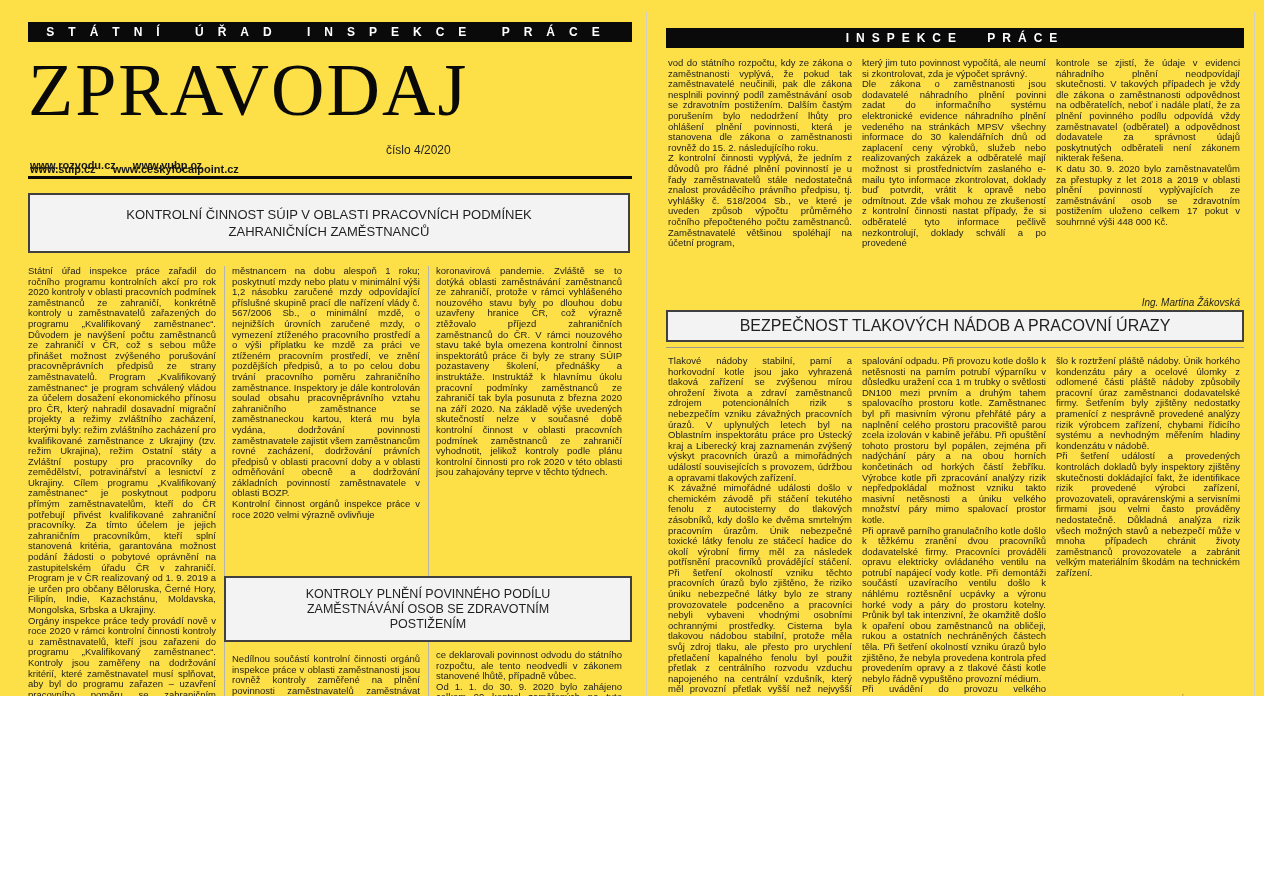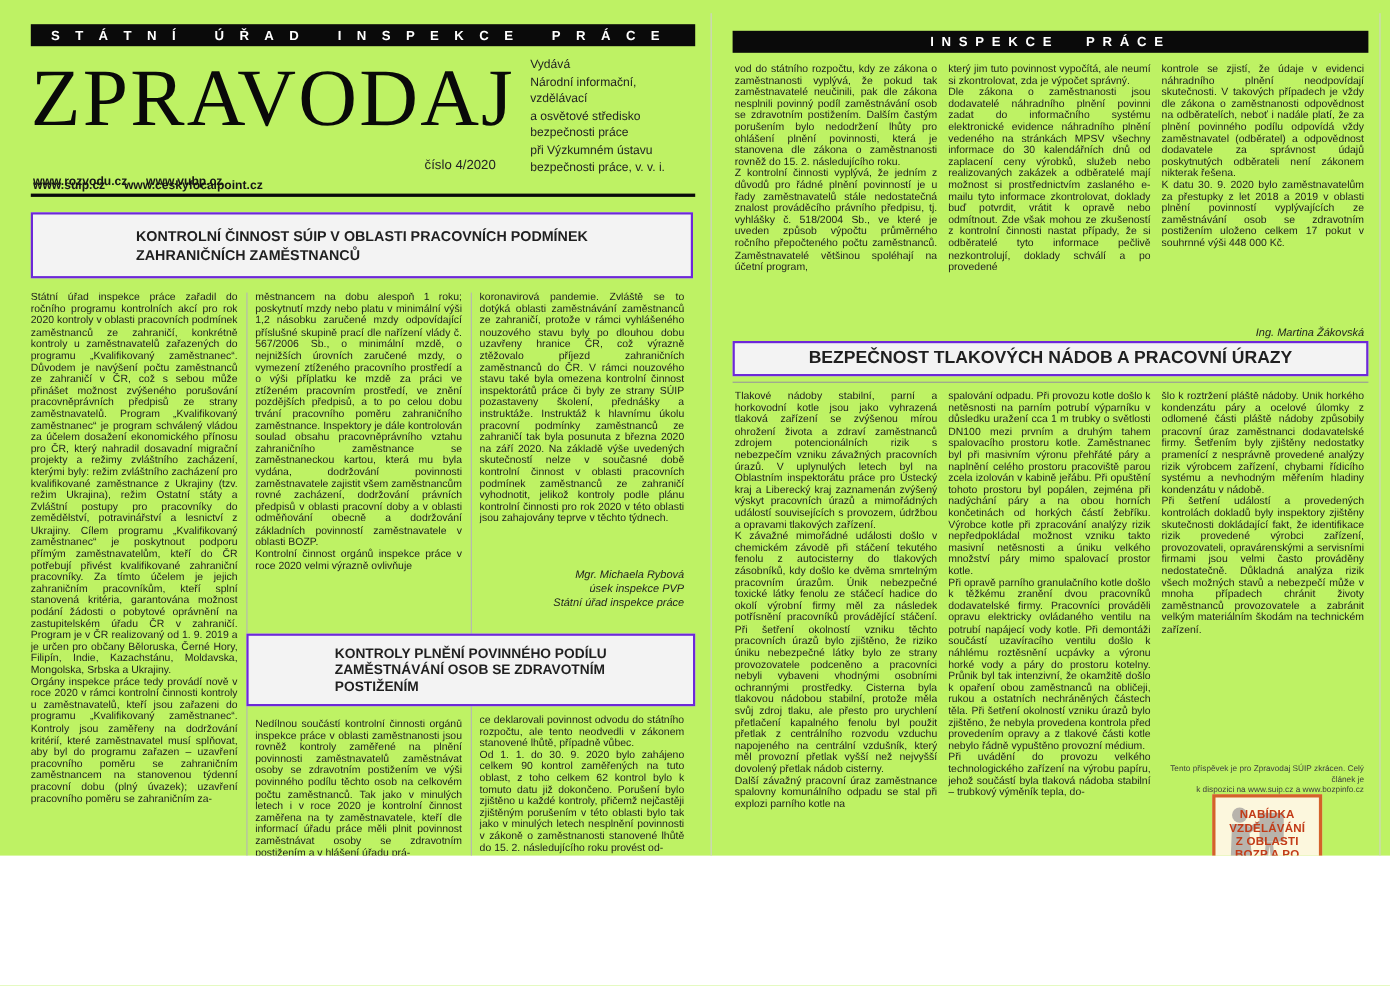--- a/index.html
+++ b/index.html
@@ -1,37 +1,37 @@
 <!DOCTYPE html>
 <html><head>
 <meta charset="utf-8">
 <style>
   html,body{margin:0;padding:0;background:#ffffff;}
-  .canvas{position:relative;width:1264px;height:778px;background:#bef264;overflow:hidden;
+  .canvas{position:relative;width:1264px;height:696px;background:#fde047;overflow:hidden;
           font-family:"Liberation Sans",sans-serif;color:#1a1a1a;}
   
   .vline{position:absolute;width:1px;background:#cfcfcf;}
   
   .bar{position:absolute;background:#0a0a0a;color:#ffffff;font-weight:bold;font-size:12px;
        display:flex;align-items:center;justify-content:center;white-space:nowrap;overflow:hidden;}
   .bar-spread{letter-spacing:14px;word-spacing:4px;}
   .bar-tight{letter-spacing:7px;word-spacing:14px;}
   
   .mast-title{position:absolute;left:28px;top:40px;font-family:"Liberation Serif",serif;
               font-size:74px;line-height:100px;letter-spacing:2px;color:#090909;}
   .publisher{position:absolute;left:482px;top:52px;width:150px;font-size:11px;line-height:15.5px;
              white-space:pre-line;color:#222;}
   .issue{position:absolute;left:386px;top:143px;font-size:12px;color:#222;}
   .urls{position:absolute;left:30px;font-size:11px;font-weight:bold;color:#161616;}
   .urls span{margin-right:14px;}
   .thick-rule{position:absolute;left:28px;top:176px;width:604px;height:3px;background:#0a0a0a;}
   
-  .titlebox{position:absolute;background:#f3f3f3;border:2px solid #6d28d9;
-            display:flex;align-items:center;justify-content:center;text-align:left;
-            font-weight:bold;color:#1f1f1f;white-space:pre-line;}
+  .titlebox{position:absolute;background:#f3f3f3;border:2px solid #404040;
+            display:flex;align-items:center;justify-content:center;text-align:center;
+            font-weight:normal;color:#1f1f1f;white-space:pre-line;}
   
   .col{position:absolute;font-size:9.5px;line-height:10.6px;text-align:justify;
        white-space:pre-line;overflow:hidden;color:#1c1c1c;}
   .colrule{position:absolute;width:1px;background:#b5b5b5;}
   .sig{position:absolute;font-size:10px;line-height:13px;font-style:italic;text-align:right;
        white-space:pre-line;color:#1c1c1c;}
   .footnote{position:absolute;font-size:7.5px;line-height:9.5px;text-align:right;
             white-space:pre-line;color:#3d3d3d;}
   .hrule{position:absolute;height:1px;background:#9a9a9a;}
   
@@ -50,27 +50,20 @@
 </style>
 </head>
 <body>
 
 <div class="canvas">
 
   <div class="bar bar-spread" style="left:28px;top:22px;width:604px;height:20px;">STÁTNÍ ÚŘAD INSPEKCE PRÁCE</div>
 
   <div class="mast-title">ZPRAVODAJ</div>
 
-  <div class="publisher">Vydává
-Národní informační,
-vzdělávací
-a osvětové středisko
-bezpečnosti práce
-při Výzkumném ústavu
-bezpečnosti práce, v. v. i.</div>
 
   <div class="issue">číslo 4/2020</div>
 
   <div class="urls" style="top:143px;margin-top:20px;">
     <span>www.suip.cz</span>
     <span>www.ceskyfocalpoint.cz</span>
   </div>
   <div class="urls" style="top:159px;">
     <span>www.rozvodu.cz</span>
     <span>www.vubp.cz</span>
@@ -80,23 +73,20 @@
 
   <div class="titlebox" style="left:28px;top:193px;width:598px;height:56px;font-size:13px;line-height:17px;">KONTROLNÍ ČINNOST SÚIP V OBLASTI PRACOVNÍCH PODMÍNEK
 ZAHRANIČNÍCH ZAMĚSTNANCŮ</div>
 
   <div class="col" style="left:28px;top:266px;width:188px;height:580px;">Státní úřad inspekce práce zařadil do ročního programu kontrolních akcí pro rok 2020 kontroly v oblasti pracovních podmínek zaměstnanců ze zahraničí, konkrétně kontroly u zaměstnavatelů zařazených do programu „Kvalifikovaný zaměstnanec“. Důvodem je navýšení počtu zaměstnanců ze zahraničí v ČR, což s sebou může přinášet možnost zvýšeného porušování pracovněprávních předpisů ze strany zaměstnavatelů. Program „Kvalifikovaný zaměstnanec“ je program schválený vládou za účelem dosažení ekonomického přínosu pro ČR, který nahradil dosavadní migrační projekty a režimy zvláštního zacházení, kterými byly: režim zvláštního zacházení pro kvalifikované zaměstnance z Ukrajiny (tzv. režim Ukrajina), režim Ostatní státy a Zvláštní postupy pro pracovníky do zemědělství, potravinářství a lesnictví z Ukrajiny. Cílem programu „Kvalifikovaný zaměstnanec“ je poskytnout podporu přímým zaměstnavatelům, kteří do ČR potřebují přivést kvalifikované zahraniční pracovníky. Za tímto účelem je jejich zahraničním pracovníkům, kteří splní stanovená kritéria, garantována možnost podání žádosti o pobytové oprávnění na zastupitelském úřadu ČR v zahraničí. Program je v ČR realizovaný od 1. 9. 2019 a je určen pro občany Běloruska, Černé Hory, Filipín, Indie, Kazachstánu, Moldavska, Mongolska, Srbska a Ukrajiny.
 Orgány inspekce práce tedy provádí nově v roce 2020 v rámci kontrolní činnosti kontroly u zaměstnavatelů, kteří jsou zařazeni do programu „Kvalifikovaný zaměstnanec“. Kontroly jsou zaměřeny na dodržování kritérií, které zaměstnavatel musí splňovat, aby byl do programu zařazen – uzavření pracovního poměru se zahraničním zaměstnancem na stanovenou týdenní pracovní dobu (plný úvazek); uzavření pracovního poměru se zahraničním za-</div>
   <div class="col" style="left:232px;top:266px;width:188px;height:292px;">městnancem na dobu alespoň 1 roku; poskytnutí mzdy nebo platu v minimální výši 1,2 násobku zaručené mzdy odpovídající příslušné skupině prací dle nařízení vlády č. 567/2006 Sb., o minimální mzdě, o nejnižších úrovních zaručené mzdy, o vymezení ztíženého pracovního prostředí a o výši příplatku ke mzdě za práci ve ztíženém pracovním prostředí, ve znění pozdějších předpisů, a to po celou dobu trvání pracovního poměru zahraničního zaměstnance. Inspektory je dále kontrolován soulad obsahu pracovněprávního vztahu zahraničního zaměstnance se zaměstnaneckou kartou, která mu byla vydána, dodržování povinnosti zaměstnavatele zajistit všem zaměstnancům rovné zacházení, dodržování právních předpisů v oblasti pracovní doby a v oblasti odměňování obecně a dodržování základních povinností zaměstnavatele v oblasti BOZP.
 Kontrolní činnost orgánů inspekce práce v roce 2020 velmi výrazně ovlivňuje</div>
   <div class="col" style="left:436px;top:266px;width:186px;height:246px;">koronavirová pandemie. Zvláště se to dotýká oblasti zaměstnávání zaměstnanců ze zahraničí, protože v rámci vyhlášeného nouzového stavu byly po dlouhou dobu uzavřeny hranice ČR, což výrazně ztěžovalo příjezd zahraničních zaměstnanců do ČR. V rámci nouzového stavu také byla omezena kontrolní činnost inspektorátů práce či byly ze strany SÚIP pozastaveny školení, přednášky a instruktáže. Instruktáž k hlavnímu úkolu pracovní podmínky zaměstnanců ze zahraničí tak byla posunuta z března 2020 na září 2020. Na základě výše uvedených skutečností nelze v současné době kontrolní činnost v oblasti pracovních podmínek zaměstnanců ze zahraničí vyhodnotit, jelikož kontroly podle plánu kontrolní činnosti pro rok 2020 v této oblasti jsou zahajovány teprve v těchto týdnech.</div>
 
-  <div class="sig" style="left:436px;top:516px;width:186px;">Mgr. Michaela Rybová
-úsek inspekce PVP
-Státní úřad inspekce práce</div>
 
   <div class="colrule" style="left:224px;top:266px;height:576px;"></div>
   <div class="colrule" style="left:428px;top:266px;height:576px;"></div>
 
   <div class="titlebox" style="left:224px;top:576px;width:404px;height:62px;font-size:12.5px;line-height:15px;">KONTROLY PLNĚNÍ POVINNÉHO PODÍLU
 ZAMĚSTNÁVÁNÍ OSOB SE ZDRAVOTNÍM
 POSTIŽENÍM</div>
 
   <div class="col" style="left:232px;top:654px;width:188px;height:190px;">Nedílnou součástí kontrolní činnosti orgánů inspekce práce v oblasti zaměstnanosti jsou rovněž kontroly zaměřené na plnění povinnosti zaměstnavatelů zaměstnávat osoby se zdravotním postižením ve výši povinného podílu těchto osob na celkovém počtu zaměstnanců. Tak jako v minulých letech i v roce 2020 je kontrolní činnost zaměřena na ty zaměstnavatele, kteří dle informací úřadu práce měli plnit povinnost zaměstnávat osoby se zdravotním postižením a v hlášení úřadu prá-</div>
   <div class="col" style="left:436px;top:650px;width:186px;height:194px;">ce deklarovali povinnost odvodu do státního rozpočtu, ale tento neodvedli v zákonem stanovené lhůtě, případně vůbec.

